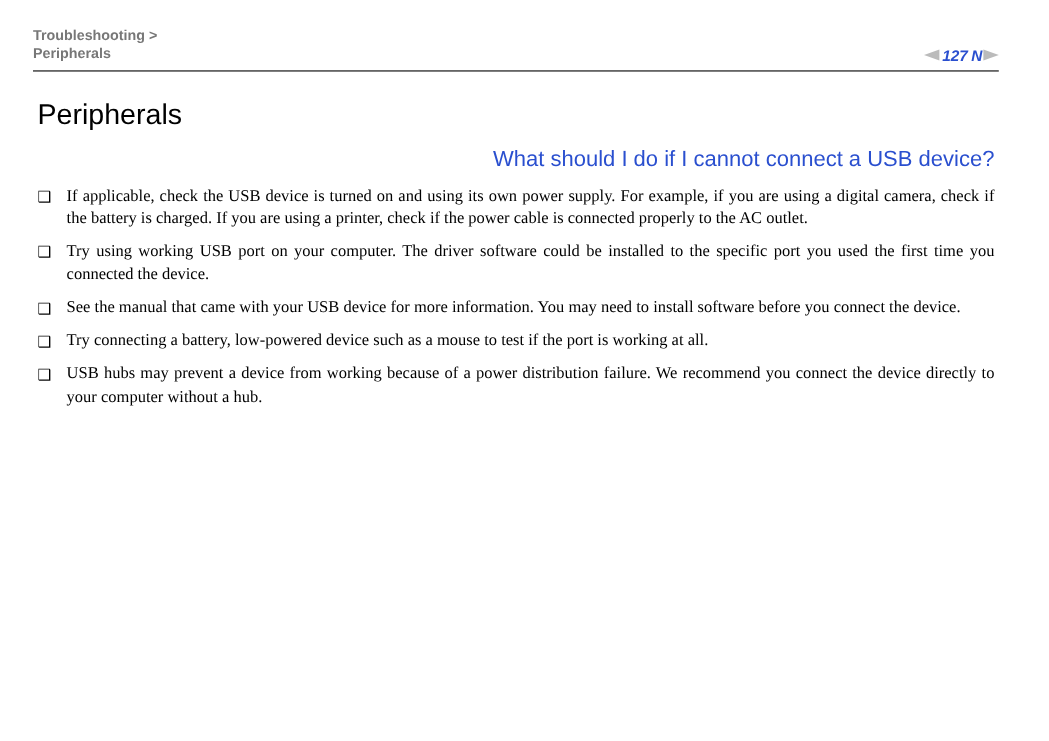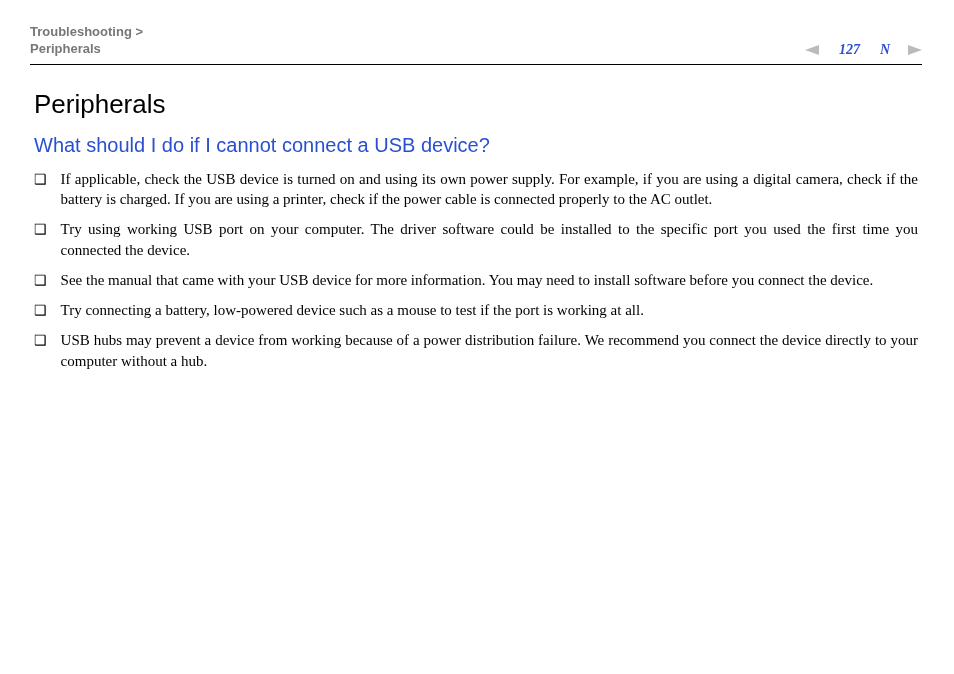--- a/index.html
+++ b/index.html
@@ -5,39 +5,38 @@
   body {
     margin: 0;
     padding: 0;
     font-family: Arial, Helvetica, sans-serif;
     background: #fff;
     width: 954px;
     height: 674px;
     box-sizing: border-box;
   }
   .page {
-    padding: 24px 32px 20px 30px;
+    padding: 24px 46px 20px 30px;
   }
   .header {
     display: flex;
     justify-content: space-between;
     align-items: flex-end;
     padding-bottom: 6px;
   }
   .breadcrumb {
     font-size: 13px;
     font-weight: bold;
     color: #777;
     line-height: 1.3;
   }
   .page-nav {
     display: flex;
     align-items: center;
-    gap: 18px;
-    font-family: Liberation Serif, serif;
+    gap: 1px;
   }
   .page-num {
     font-size: 14px;
     font-weight: bold;
     font-style: italic;
     color: #2a4fcf;
     margin: 0 2px;
   }
   .arrow {
     width: 0;
@@ -66,20 +65,21 @@
     font-size: 26px;
     font-weight: normal;
     margin: 0 0 14px 0;
     color: #000;
   }
   h2.subhead {
     font-size: 20px;
     font-weight: normal;
     color: #2a4fcf;
     margin: 0 0 12px 0;
+    text-align: right;
   }
   ul.bullets {
     list-style: none;
     padding: 0;
     margin: 0;
   }
   ul.bullets li {
     display: flex;
     align-items: flex-start;
     margin-bottom: 10px;

